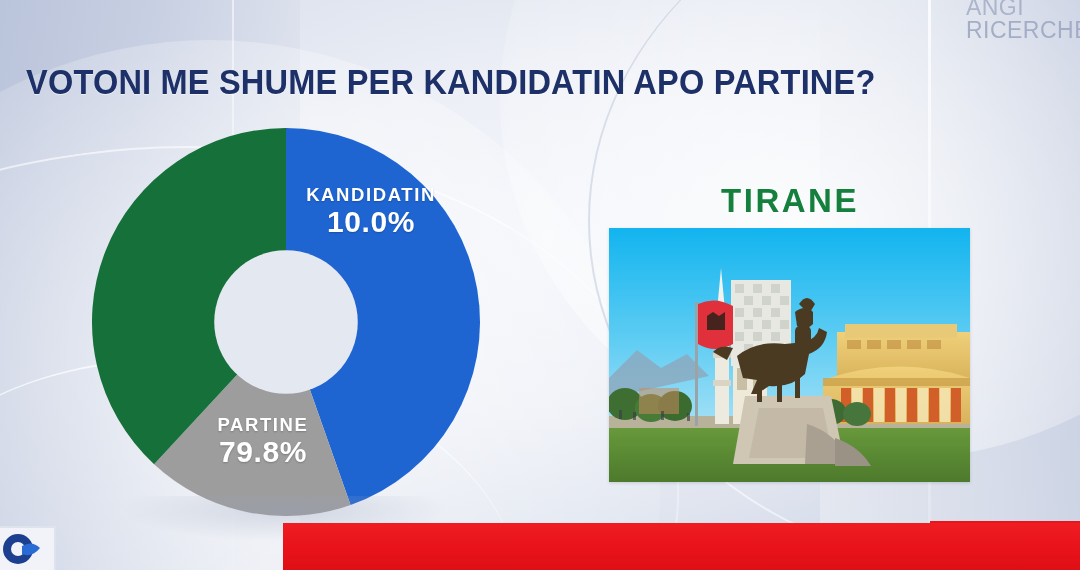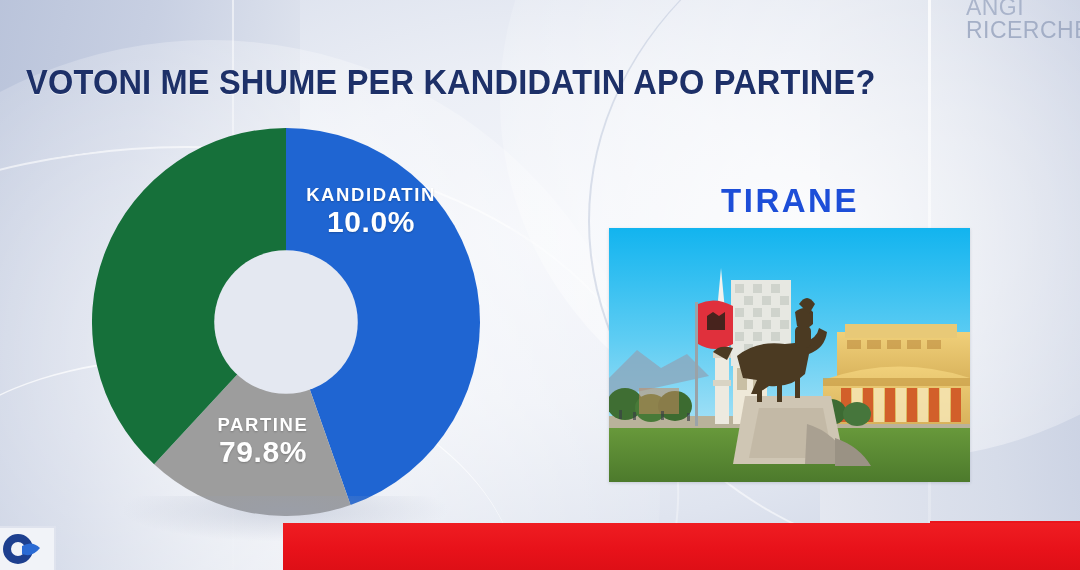--- a/index.html
+++ b/index.html
@@ -168,21 +168,21 @@
 
   
   .city-title {
     position: absolute;
     left: 609px;
     top: 182px;
     width: 362px;
     text-align: center;
     font-size: 33px;
     font-weight: bold;
-    color: #1d4ed8;
+    color: #15803d;
     letter-spacing: 2.5px;
     text-shadow: 0 1px 0 rgba(255,255,255,.5);
   }
 
   .photo {
     position: absolute;
     left: 609px;
     top: 228px;
     width: 361px;
     height: 254px;

